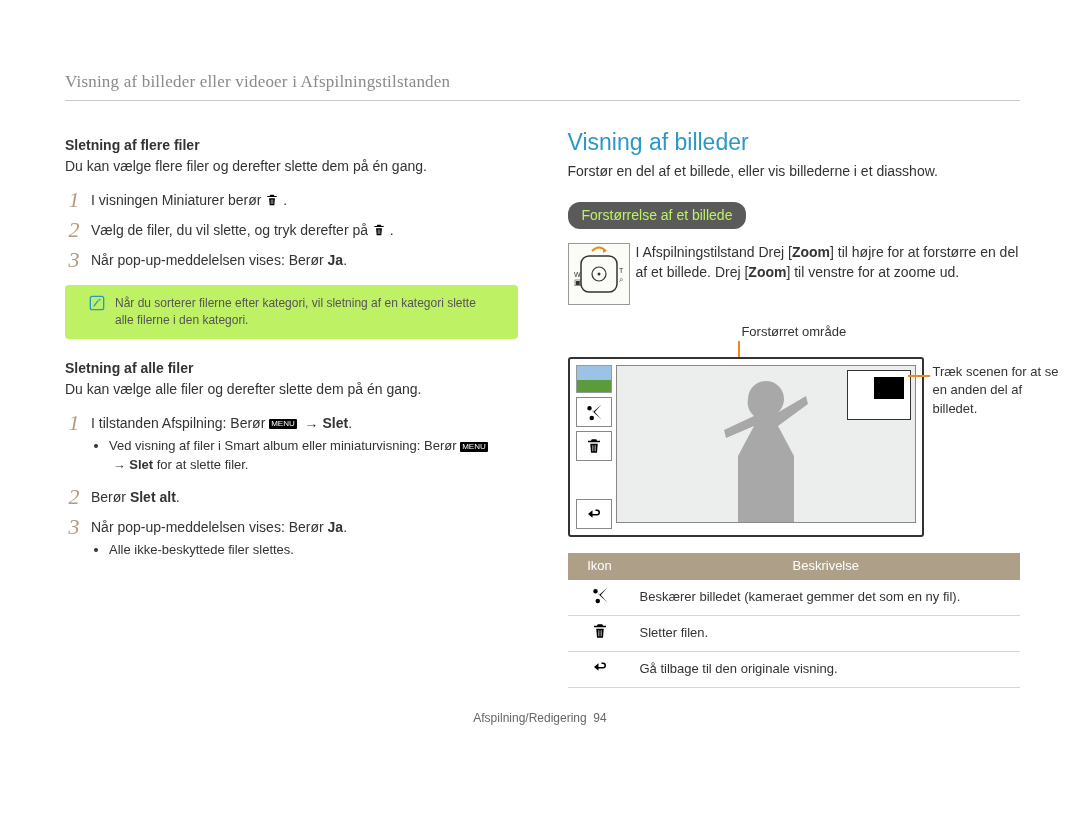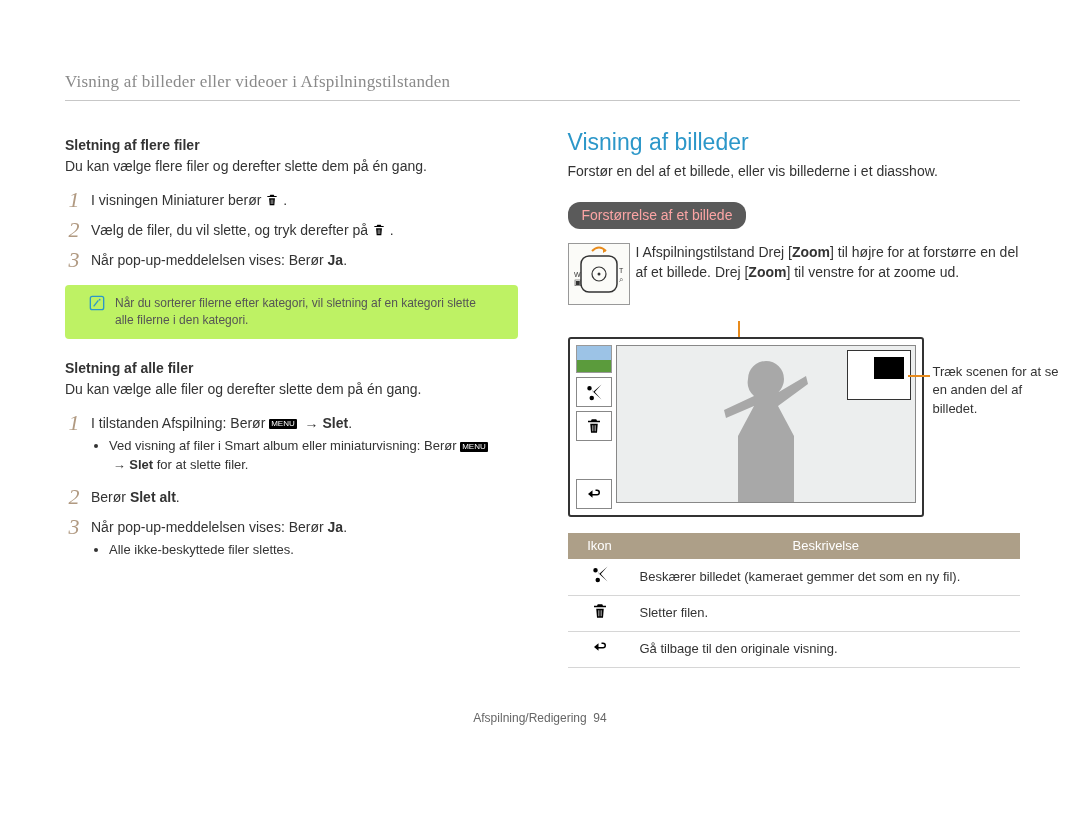--- a/index.html
+++ b/index.html
@@ -91,21 +91,21 @@
   }
   h2.section-title {
     color: #2c97c9;
     font-size: 23px;
     font-weight: normal;
     margin: 0 0 4px 0;
   }
   .pill {
     display: inline-block;
     background: #5a5a5a;
-    color: #fca5a5;
+    color: #bef264;
     border-radius: 12px;
     padding: 4px 14px;
     font-size: 14px;
     margin: 8px 0 14px 0;
   }
   .zoom-block {
     display: flex;
     gap: 6px;
     align-items: flex-start;
     margin-bottom: 18px;
@@ -356,20 +356,21 @@
             <text x="5" y="41" font-size="8" fill="#333">▣</text>
             <text x="50" y="38" font-size="8" fill="#333">⌕</text>
           </svg>
         </div>
         <div class="zoom-text">
           <span>I Afspilningstilstand Drej [</span><b>Zoom</b><span>] til højre for at forstørre en del af et billede. Drej [</span><b>Zoom</b><span>] til venstre for at zoome ud.</span>
         </div>
       </div>
 
       <div class="figure-area">
+        <div class="fig-label-top">Forstørret område</div>
         <div style="position:relative; height:14px;">
           <div class="orange-conn-v" style="left:170px; top:-2px; height:16px;"></div>
         </div>
 
         <div class="screen-frame">
           <div class="side-icons">
             <div class="thumb"></div>
             <div class="ibox">
               <svg width="18" height="18" viewBox="0 0 24 24">
                   <path fill="#000" d="M9 7a3 3 0 1 1-3-3 3 3 0 0 1 3 3zm0 10a3 3 0 1 1-3 3 3 3 0 0 1 3-3zm1.4-4.6L22 2l-9 10 9 10-11.6-10.6a3 3 0 0 0 0-2.8z"></path>

